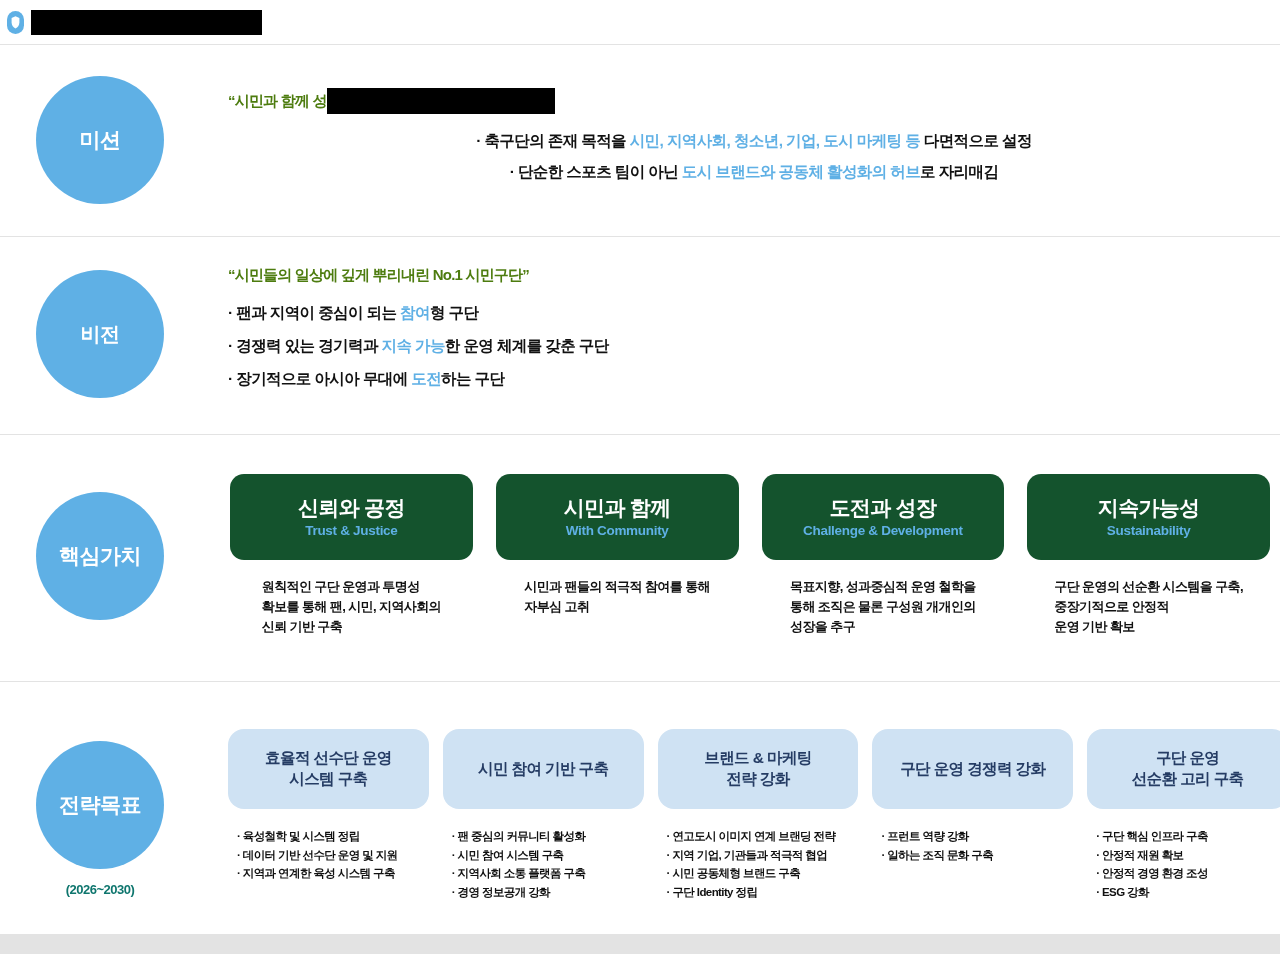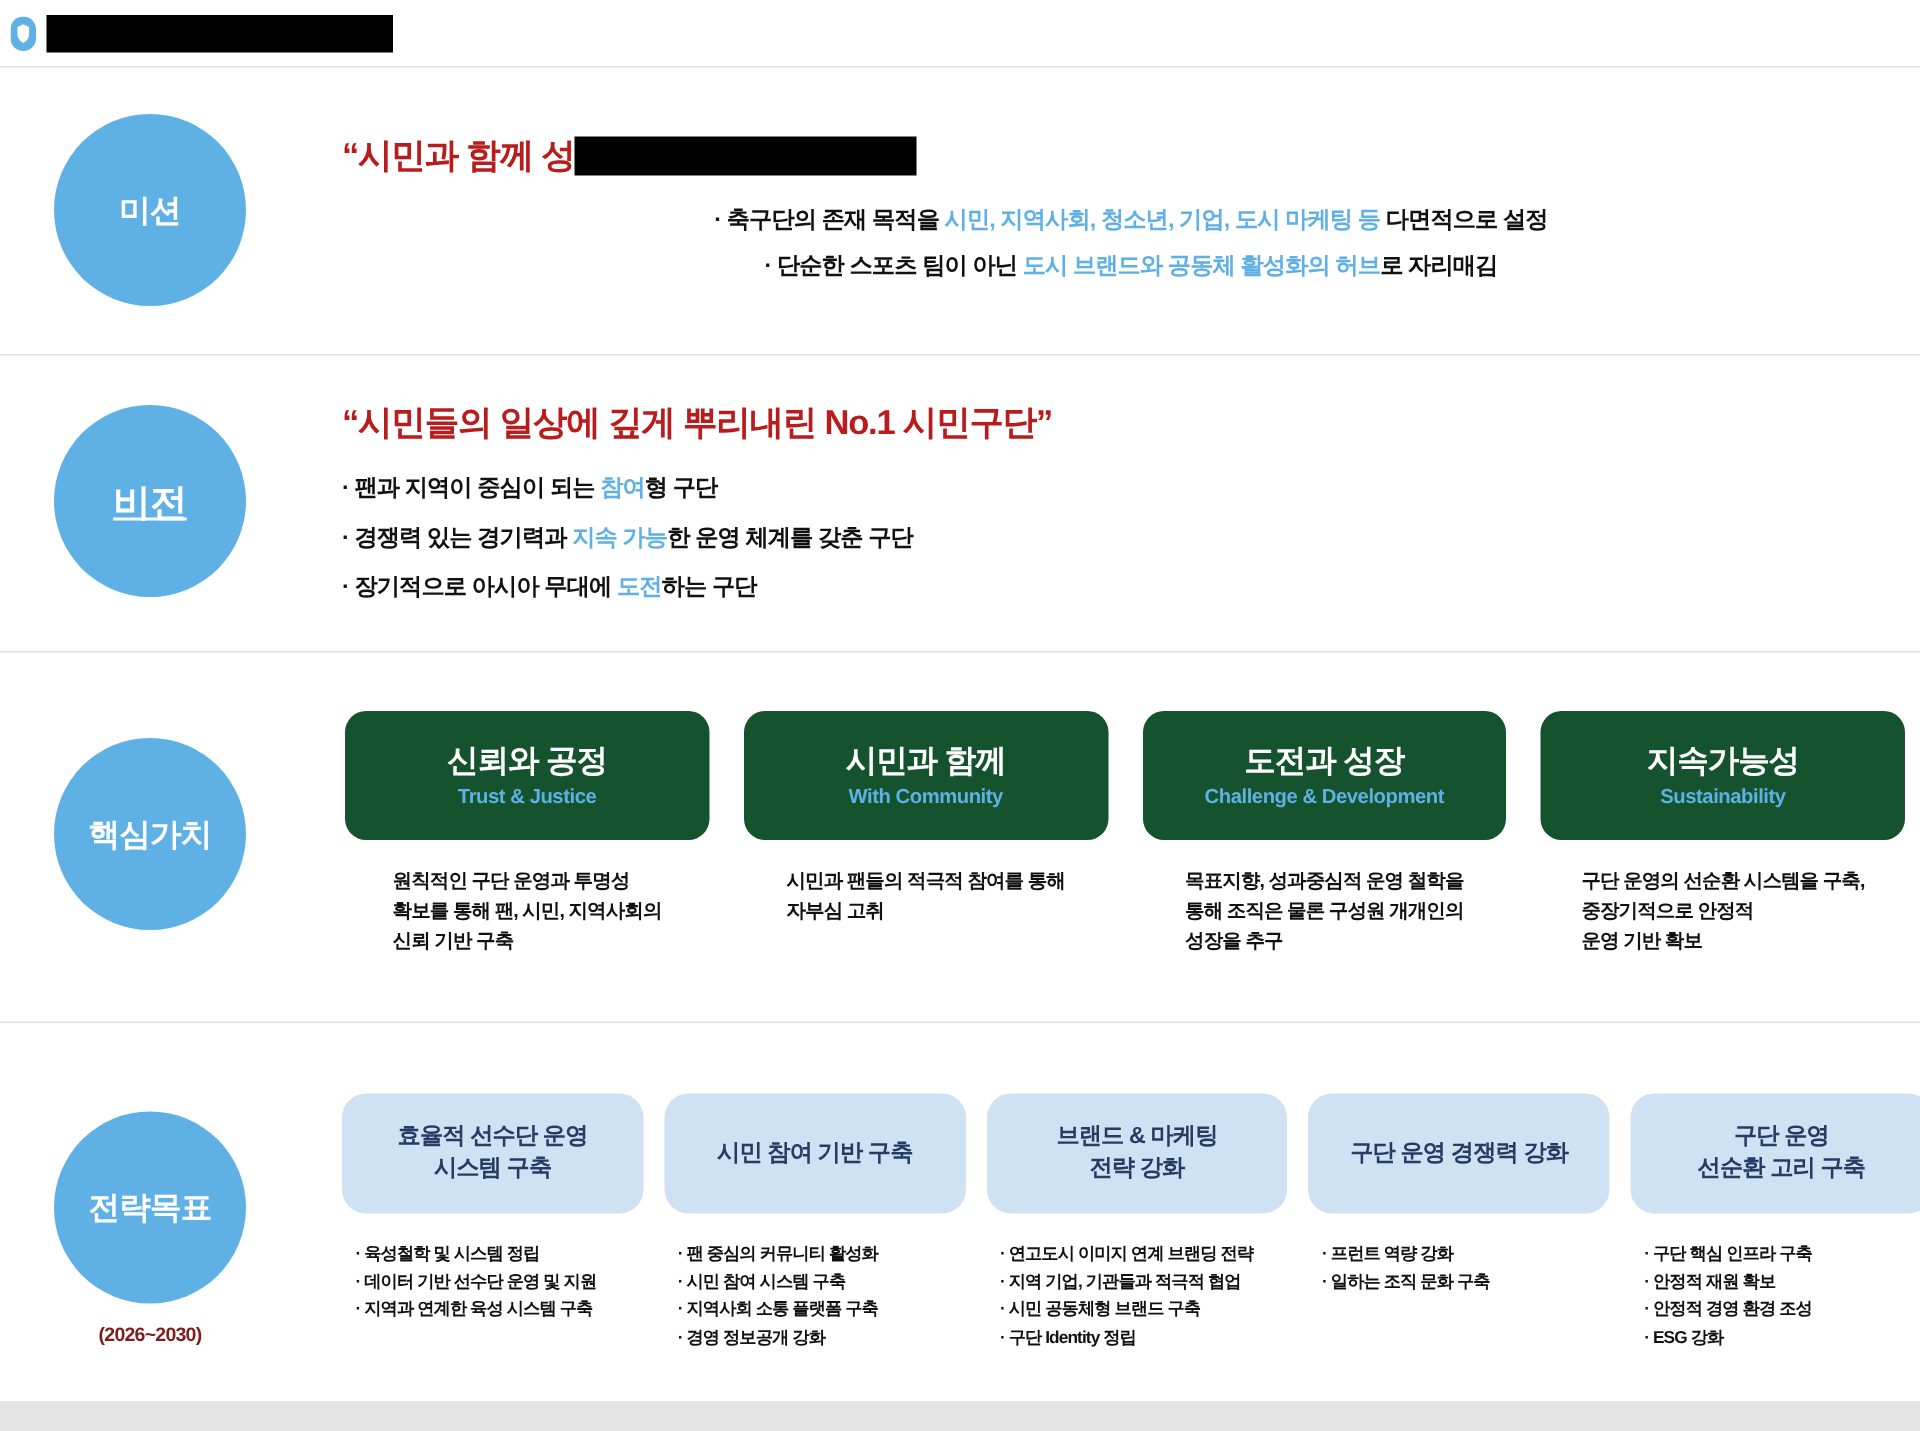--- a/index.html
+++ b/index.html
@@ -89,42 +89,42 @@
     background: #5FB0E5;
     border-radius: 50%;
     display: flex;
     align-items: center;
     justify-content: center;
     color: #ffffff;
     font-weight: bold;
     letter-spacing: -0.5px;
   }
   .badge-mission  { width: 128px; height: 128px; font-size: 21px; margin-top: 32px; }
-  .badge-vision   { width: 128px; height: 128px; font-size: 25px; margin-top: 34px; text-decoration: underline; }
+  .badge-vision   { width: 128px; height: 128px; font-size: 20px; margin-top: 34px; }
   .badge-values   { width: 128px; height: 128px; font-size: 21px; margin-top: 58px; }
   .badge-strategy { width: 128px; height: 128px; font-size: 21px; margin-top: 60px; }
   .badge-sub {
     margin-top: 13px;
     font-size: 13px;
     font-weight: bold;
-    color: #7f1d1d;
+    color: #0f766e;
     letter-spacing: -0.5px;
   }
 
   
   .text-col {
     position: absolute;
     left: 228px;
     top: 0;
     right: 0;
   }
   .headline {
-    font-size: 23px;
-    font-weight: bold;
-    color: #b91c1c;
+    font-size: 15px;
+    font-weight: bold;
+    color: #4d7c0f;
     letter-spacing: -0.8px;
     white-space: nowrap;
     display: flex;
     align-items: center;
   }
   .headline-redacted-bar {
     display: inline-block;
     height: 26px;
     background: #000000;
     vertical-align: middle;

